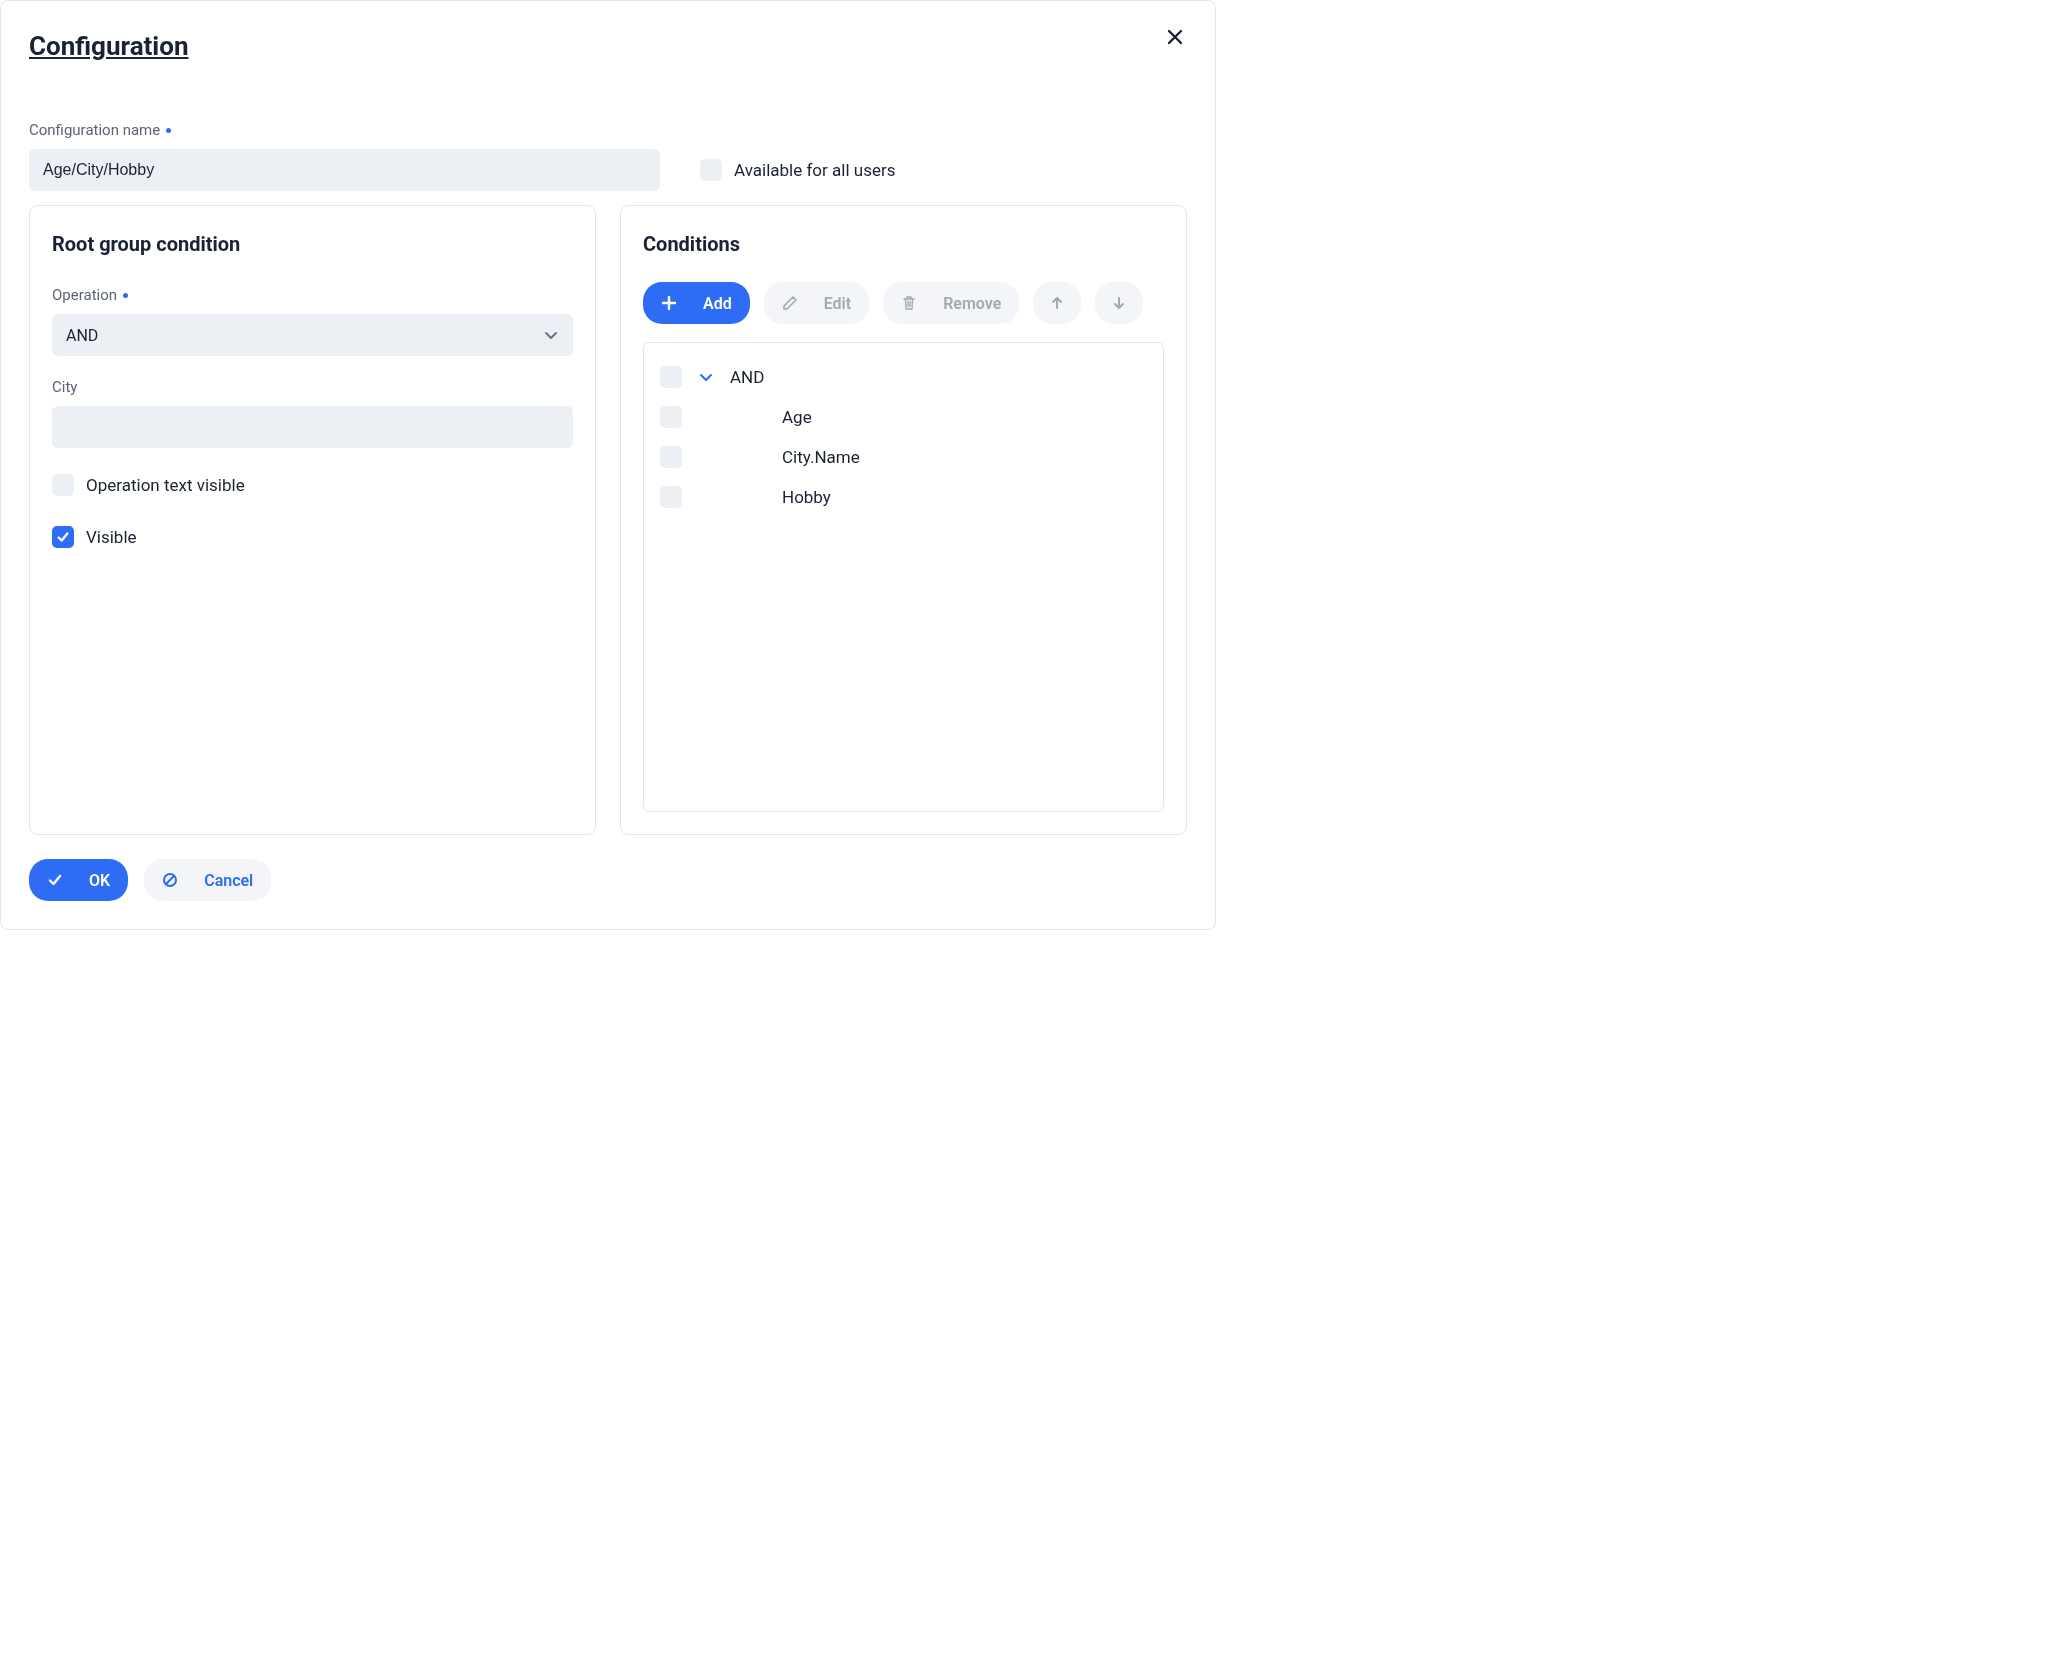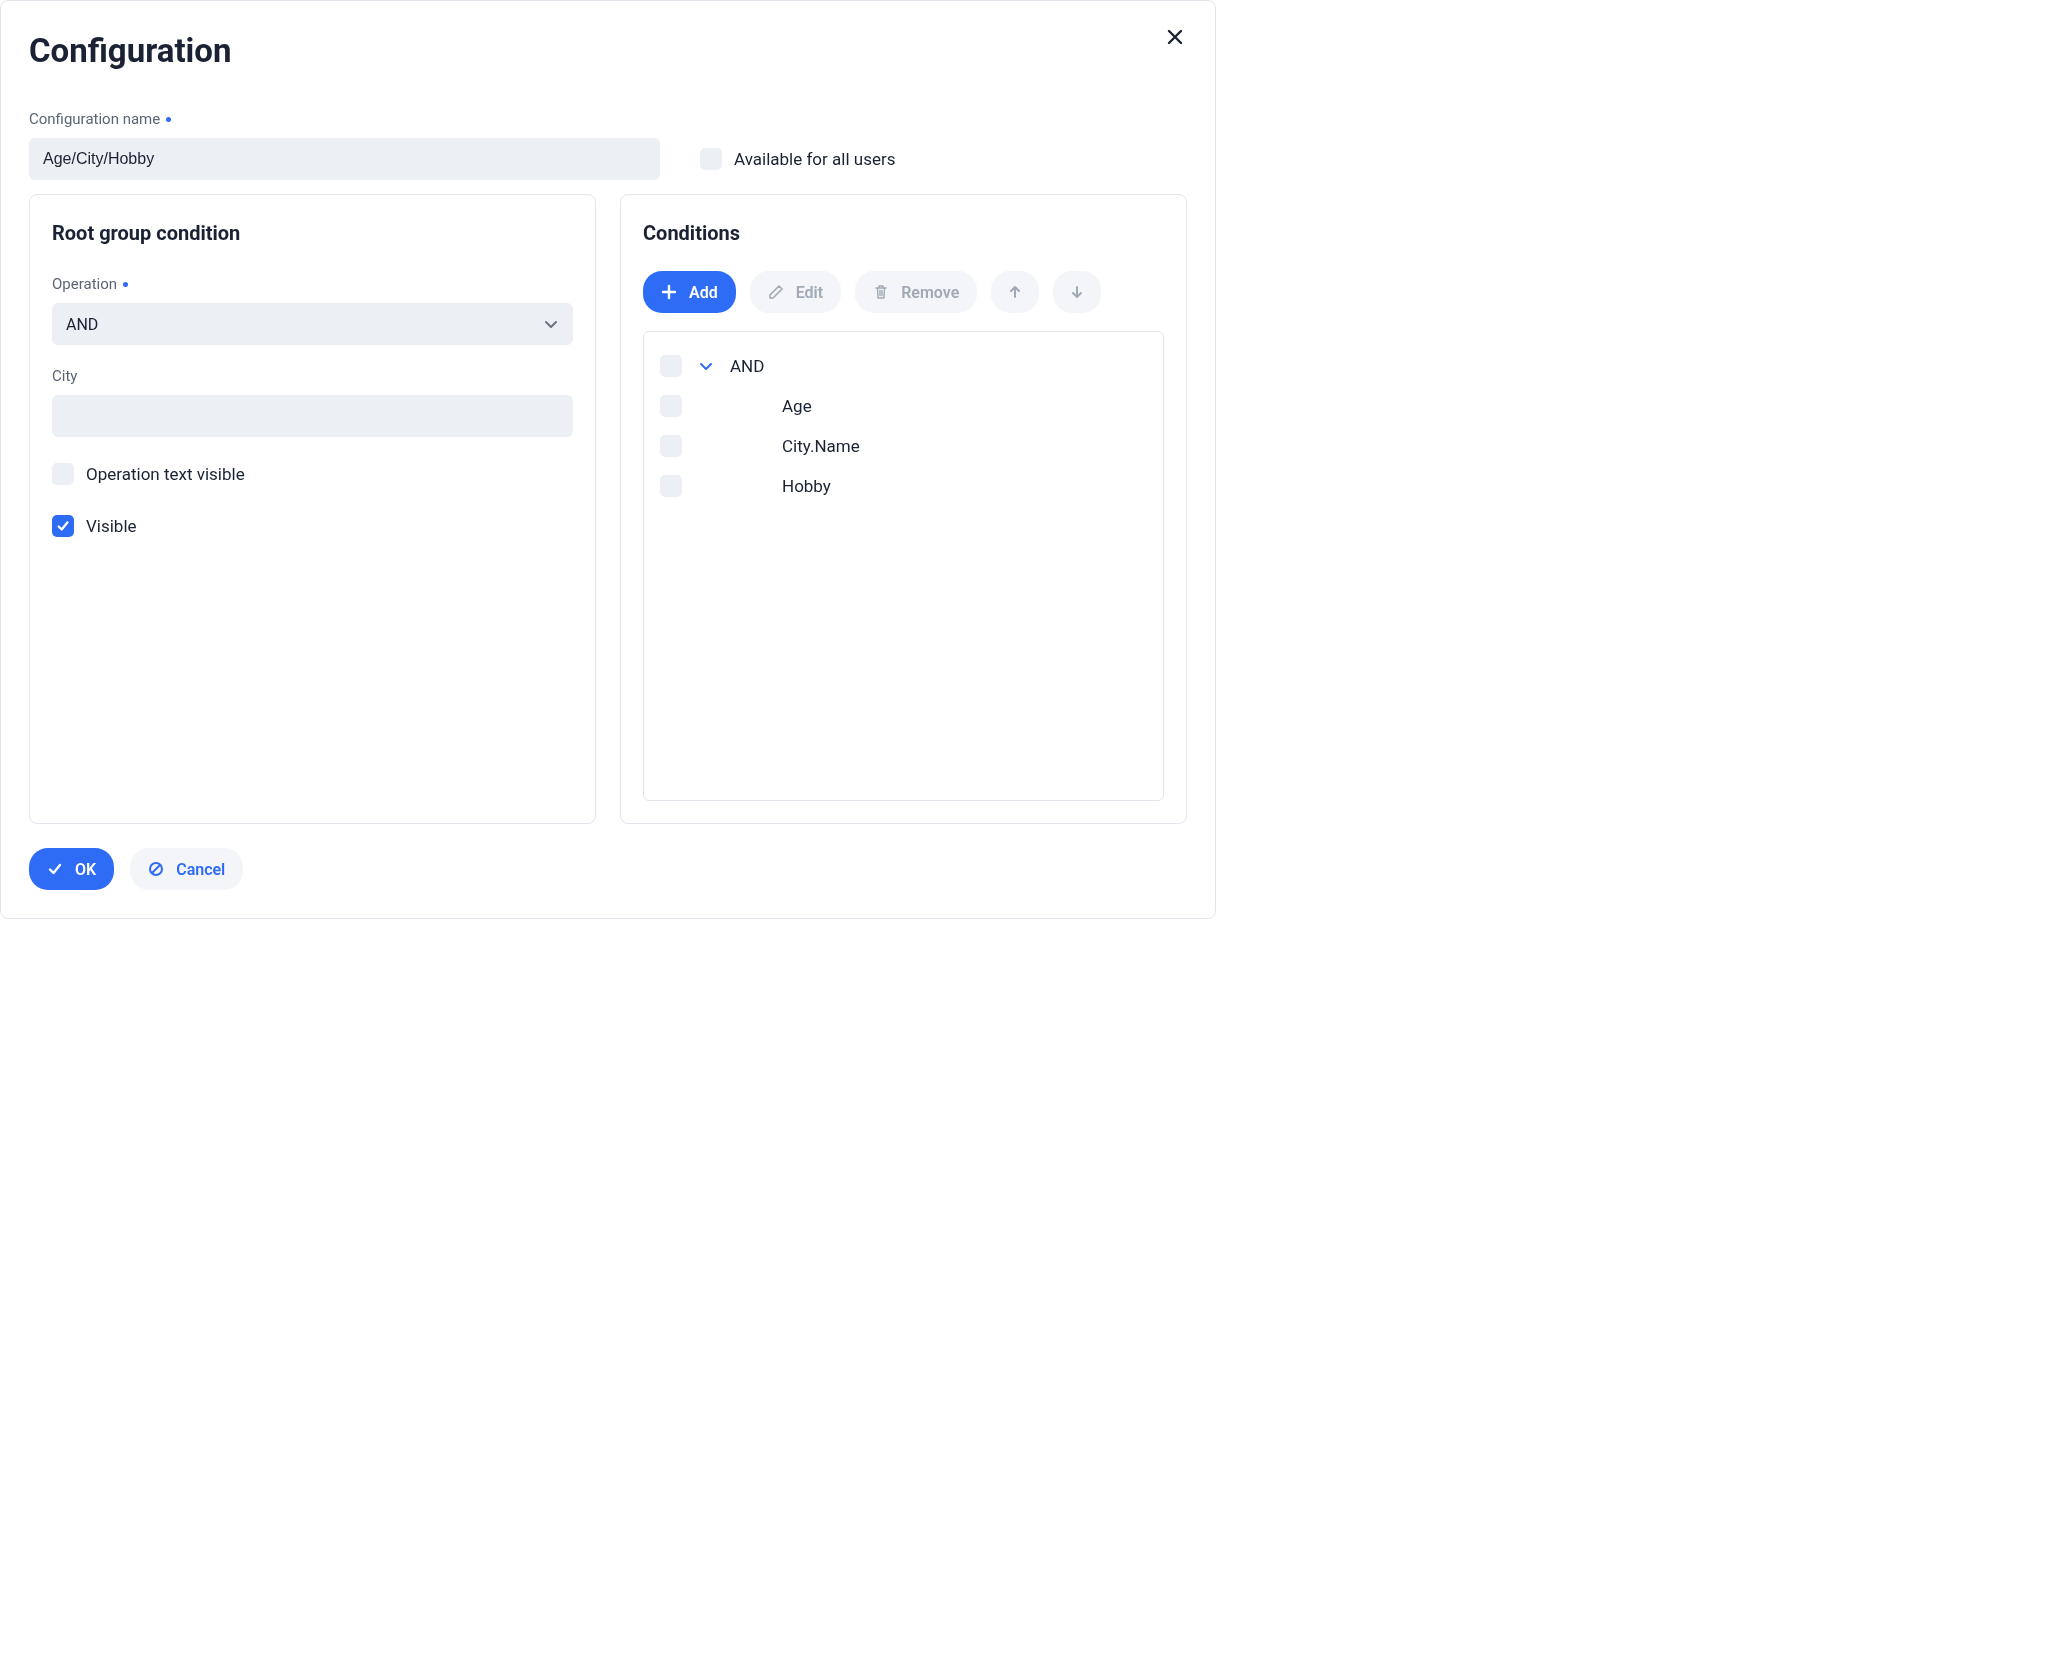--- a/index.html
+++ b/index.html
@@ -15,23 +15,24 @@
     border-radius: 8px;
     padding: 24px 28px 28px 28px;
     box-shadow: 0 0 0 rgba(0,0,0,0);
   }
   .dialog-header {
     display: flex;
     align-items: flex-start;
     justify-content: space-between;
   }
   .dialog-title {
-    font-size: 33px;
+    font-size: 26px;
     font-weight: 700;
-    margin: 6px 0 40px 0;
+    margin: 6px 0 60px 0;
+    text-decoration: underline;
   }
   .close-btn {
     font-size: 22px;
     font-weight: 700;
     line-height: 1;
     cursor: pointer;
     padding: 4px;
     user-select: none;
   }
 
@@ -159,21 +160,21 @@
 
   
   .toolbar {
     display: flex;
     gap: 14px;
     margin-bottom: 18px;
   }
   .btn {
     display: inline-flex;
     align-items: center;
-    gap: 12px;
+    gap: 26px;
     height: 42px;
     padding: 0 18px;
     border-radius: 19px;
     font-size: 16px;
     font-weight: 600;
     cursor: pointer;
     border: none;
     user-select: none;
   }
   .btn-primary { background: #2E6CF6; color: #fff; }

